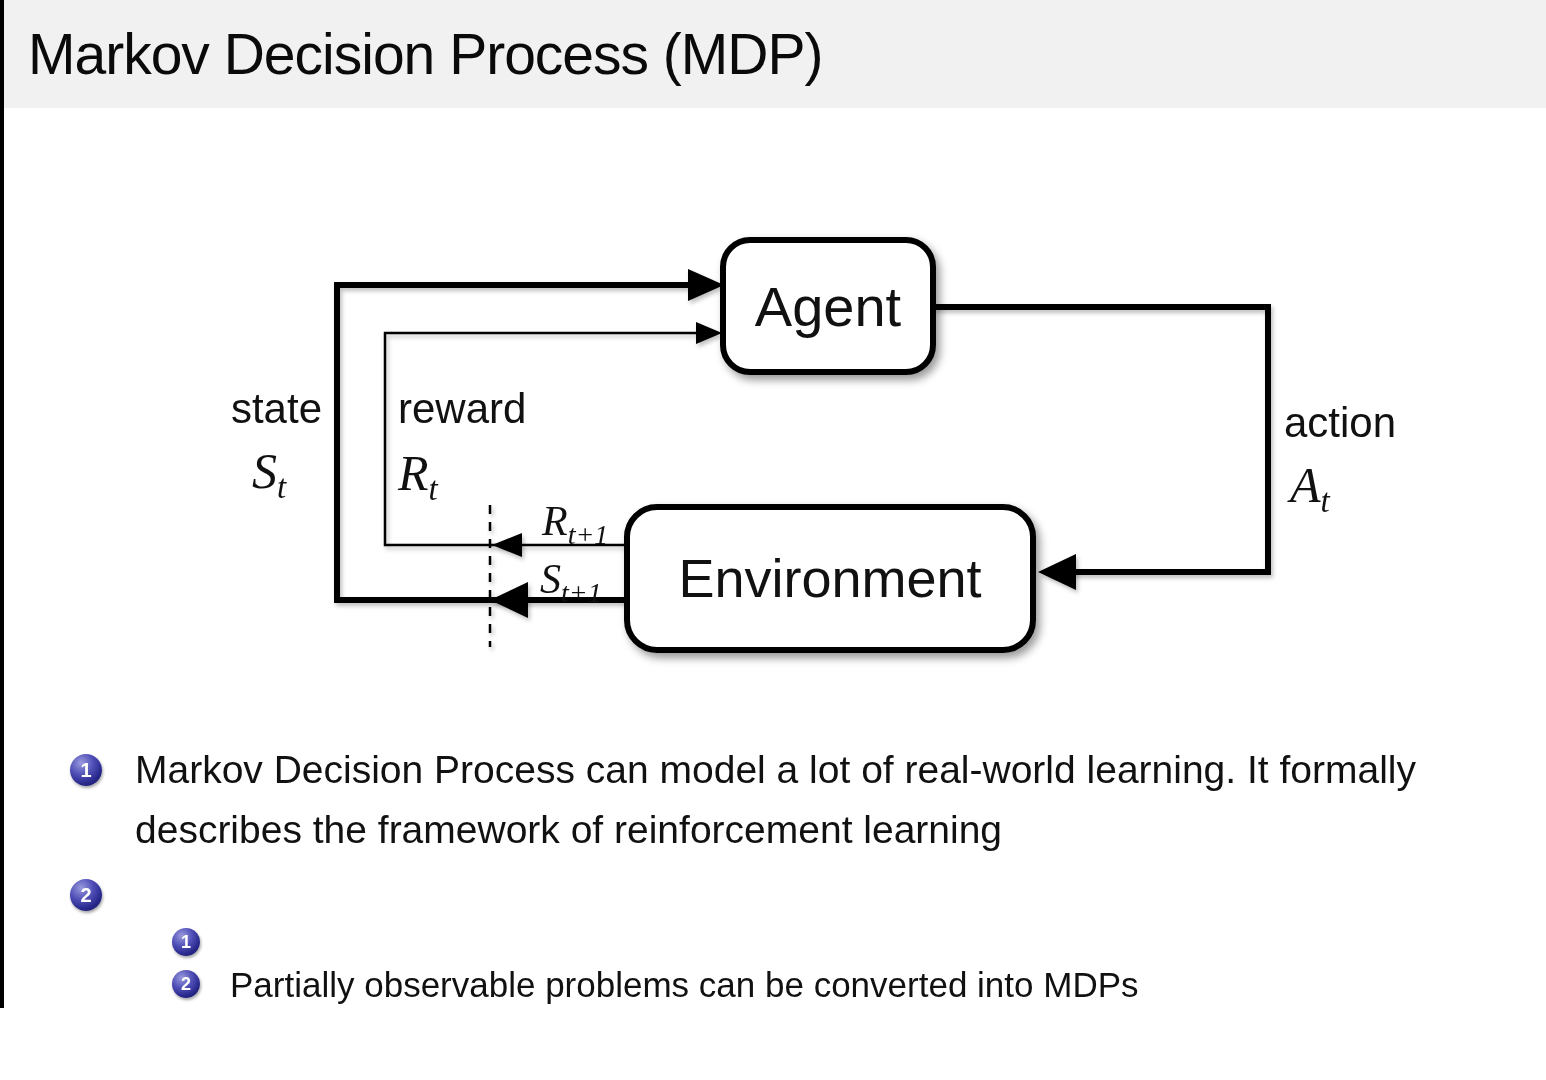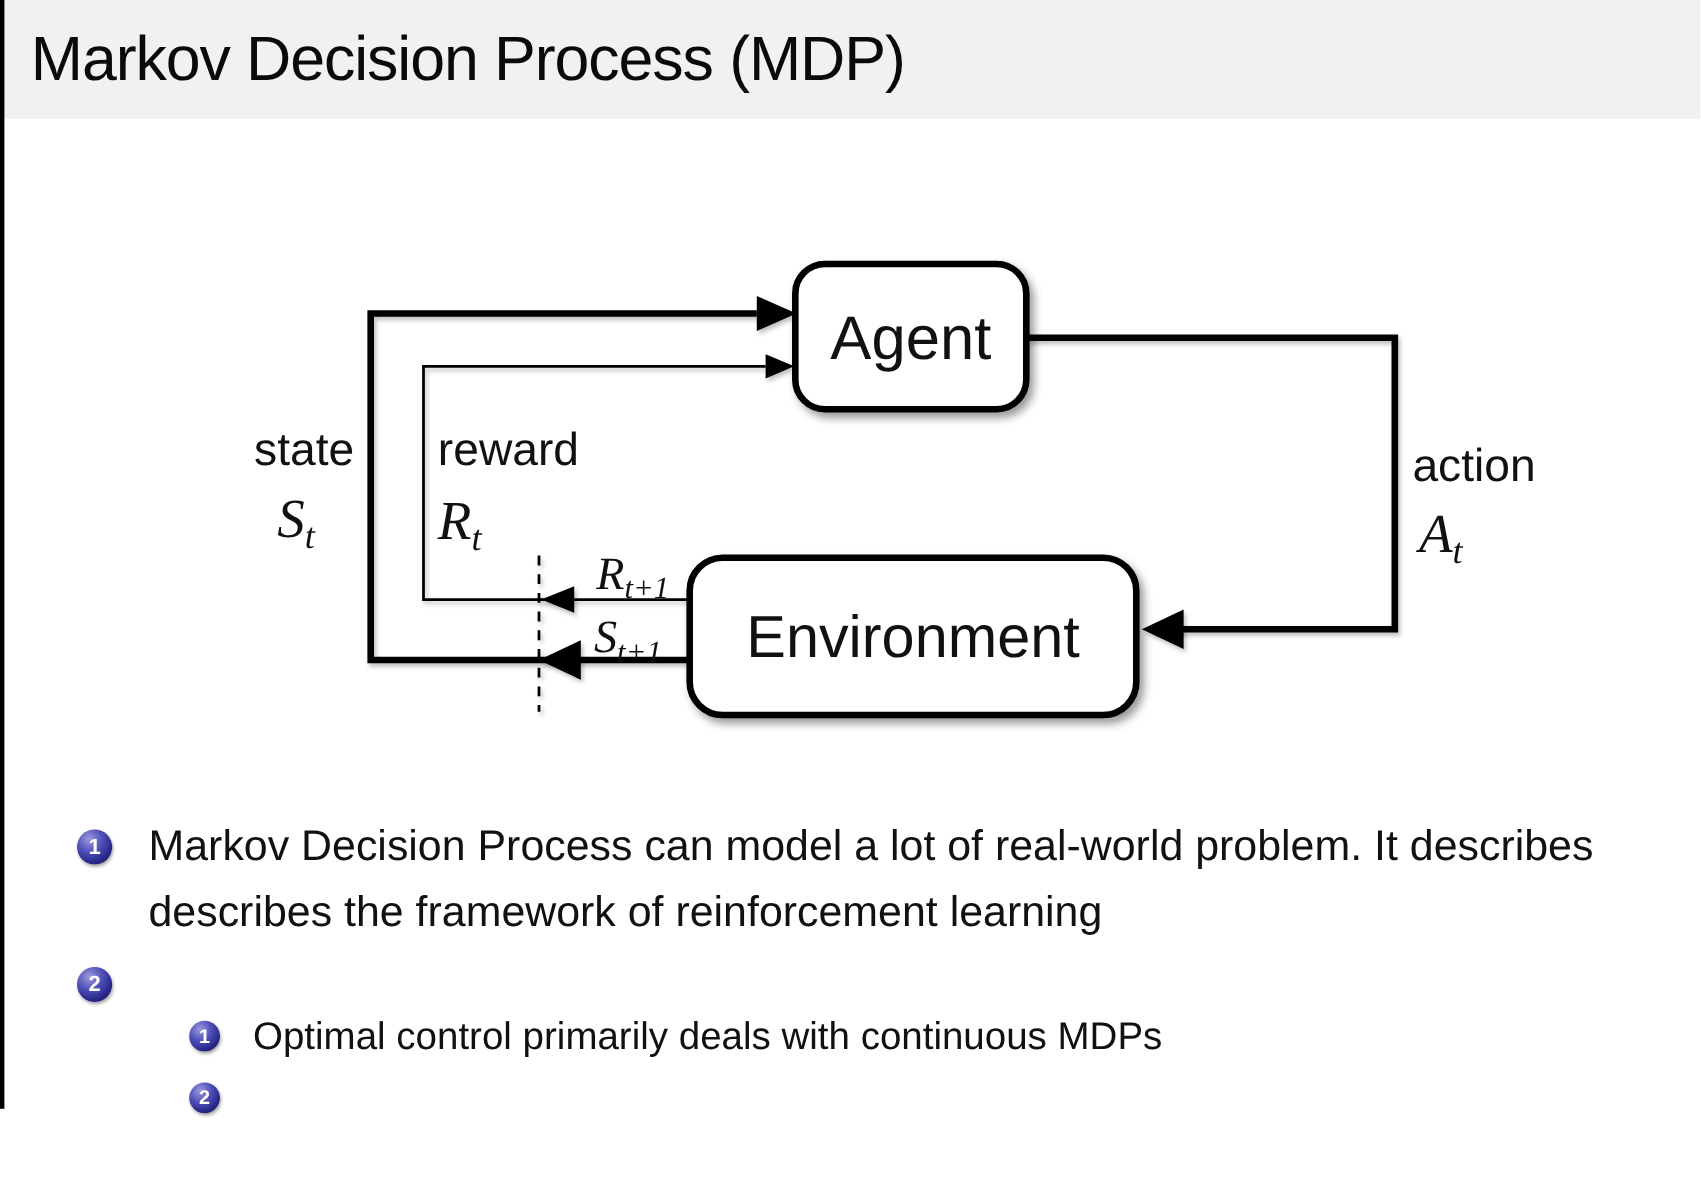--- a/index.html
+++ b/index.html
@@ -127,30 +127,30 @@
     <text x="540" y="473" font-size="42" font-style="italic" fill="#111" font-family="Liberation Serif, serif"><tspan>S</tspan><tspan dy="9" font-size="28">t+1</tspan></text>
 
     <text x="1284" y="317" font-size="42" fill="#111" font-family="Liberation Sans, sans-serif">action</text>
     <text x="1290" y="382" font-size="50" font-style="italic" fill="#111" font-family="Liberation Serif, serif"><tspan>A</tspan><tspan dy="10" font-size="33">t</tspan></text>
   </svg>
 
   <div class="bullets">
 
     <div class="bullet-row">
       <span class="ball">1</span>
-      <span class="bullet-text">Markov Decision Process can model a lot of real-world problem. It describes describes the framework of reinforcement learning</span>
+      <span class="bullet-text">Markov Decision Process can model a lot of real-world learning. It formally describes the framework of reinforcement learning</span>
     </div>
 
     <div class="bullet-row">
       <span class="ball">2</span>
     </div>
 
     <div class="bullet-row sub">
       <span class="ball">1</span>
-      <span class="bullet-text">Optimal control primarily deals with continuous MDPs</span>
     </div>
 
     <div class="bullet-row sub">
       <span class="ball">2</span>
+      <span class="bullet-text">Partially observable problems can be converted into MDPs</span>
     </div>
 
   </div>
 </div>
 
 </body></html>

